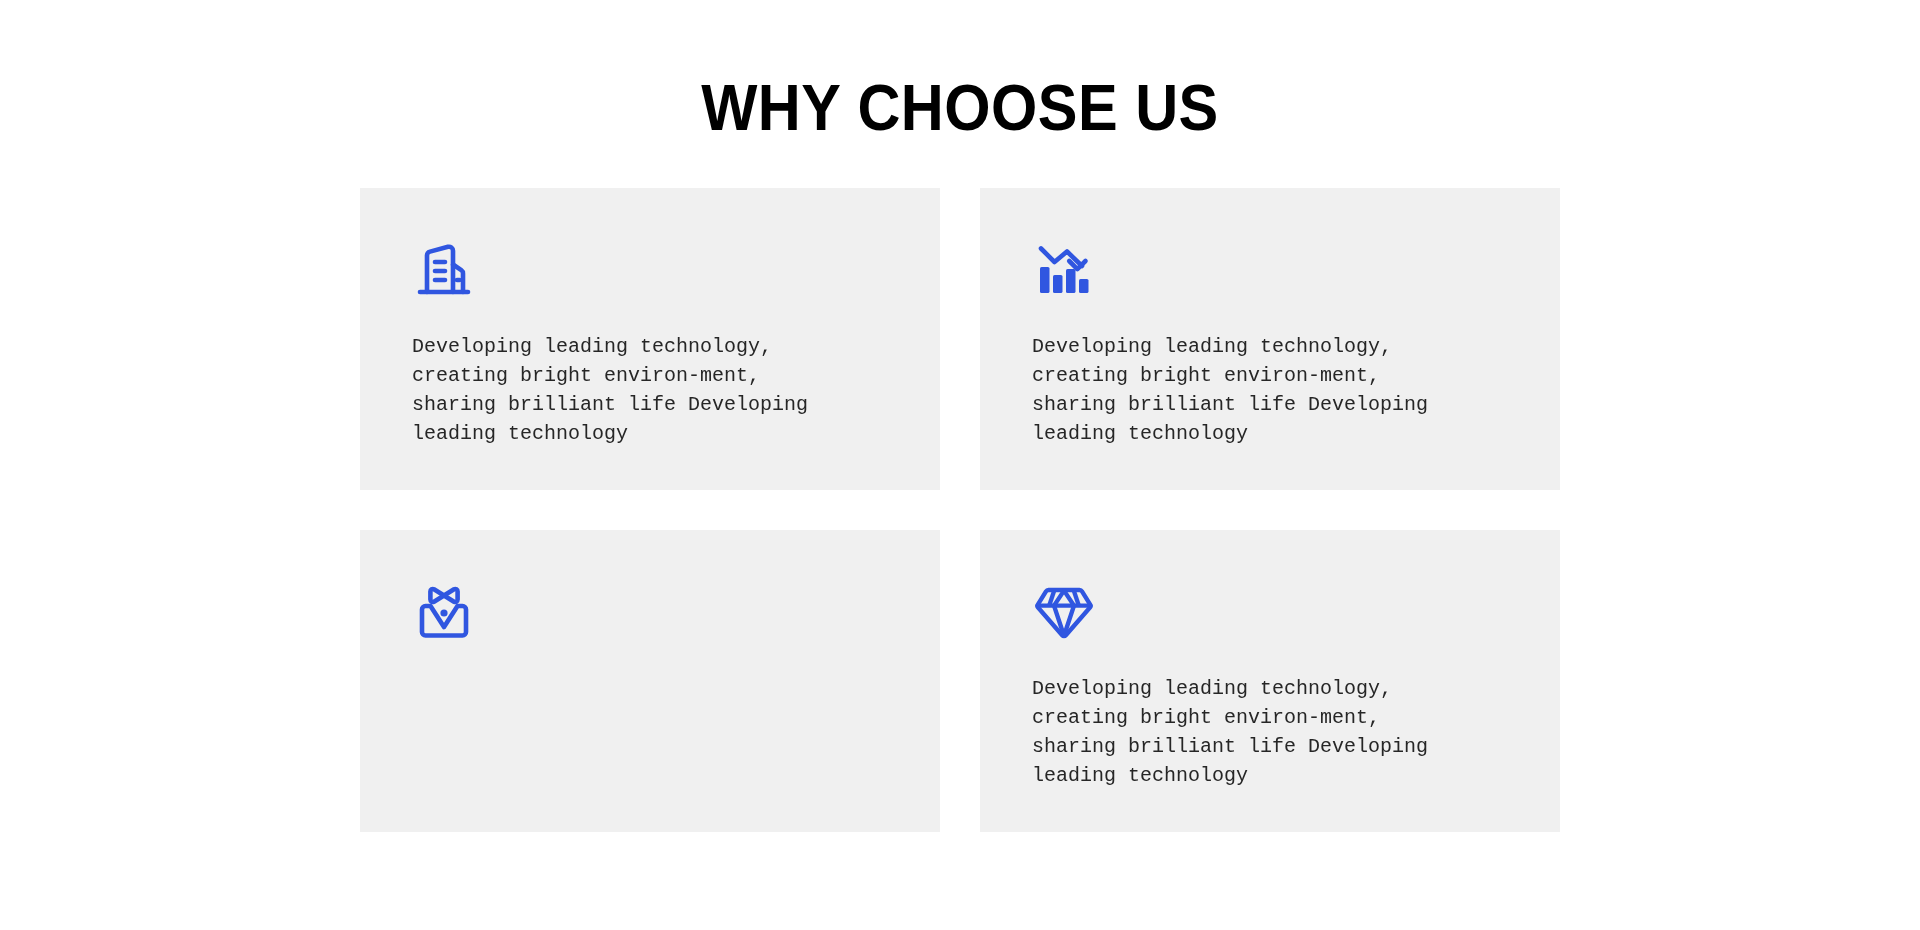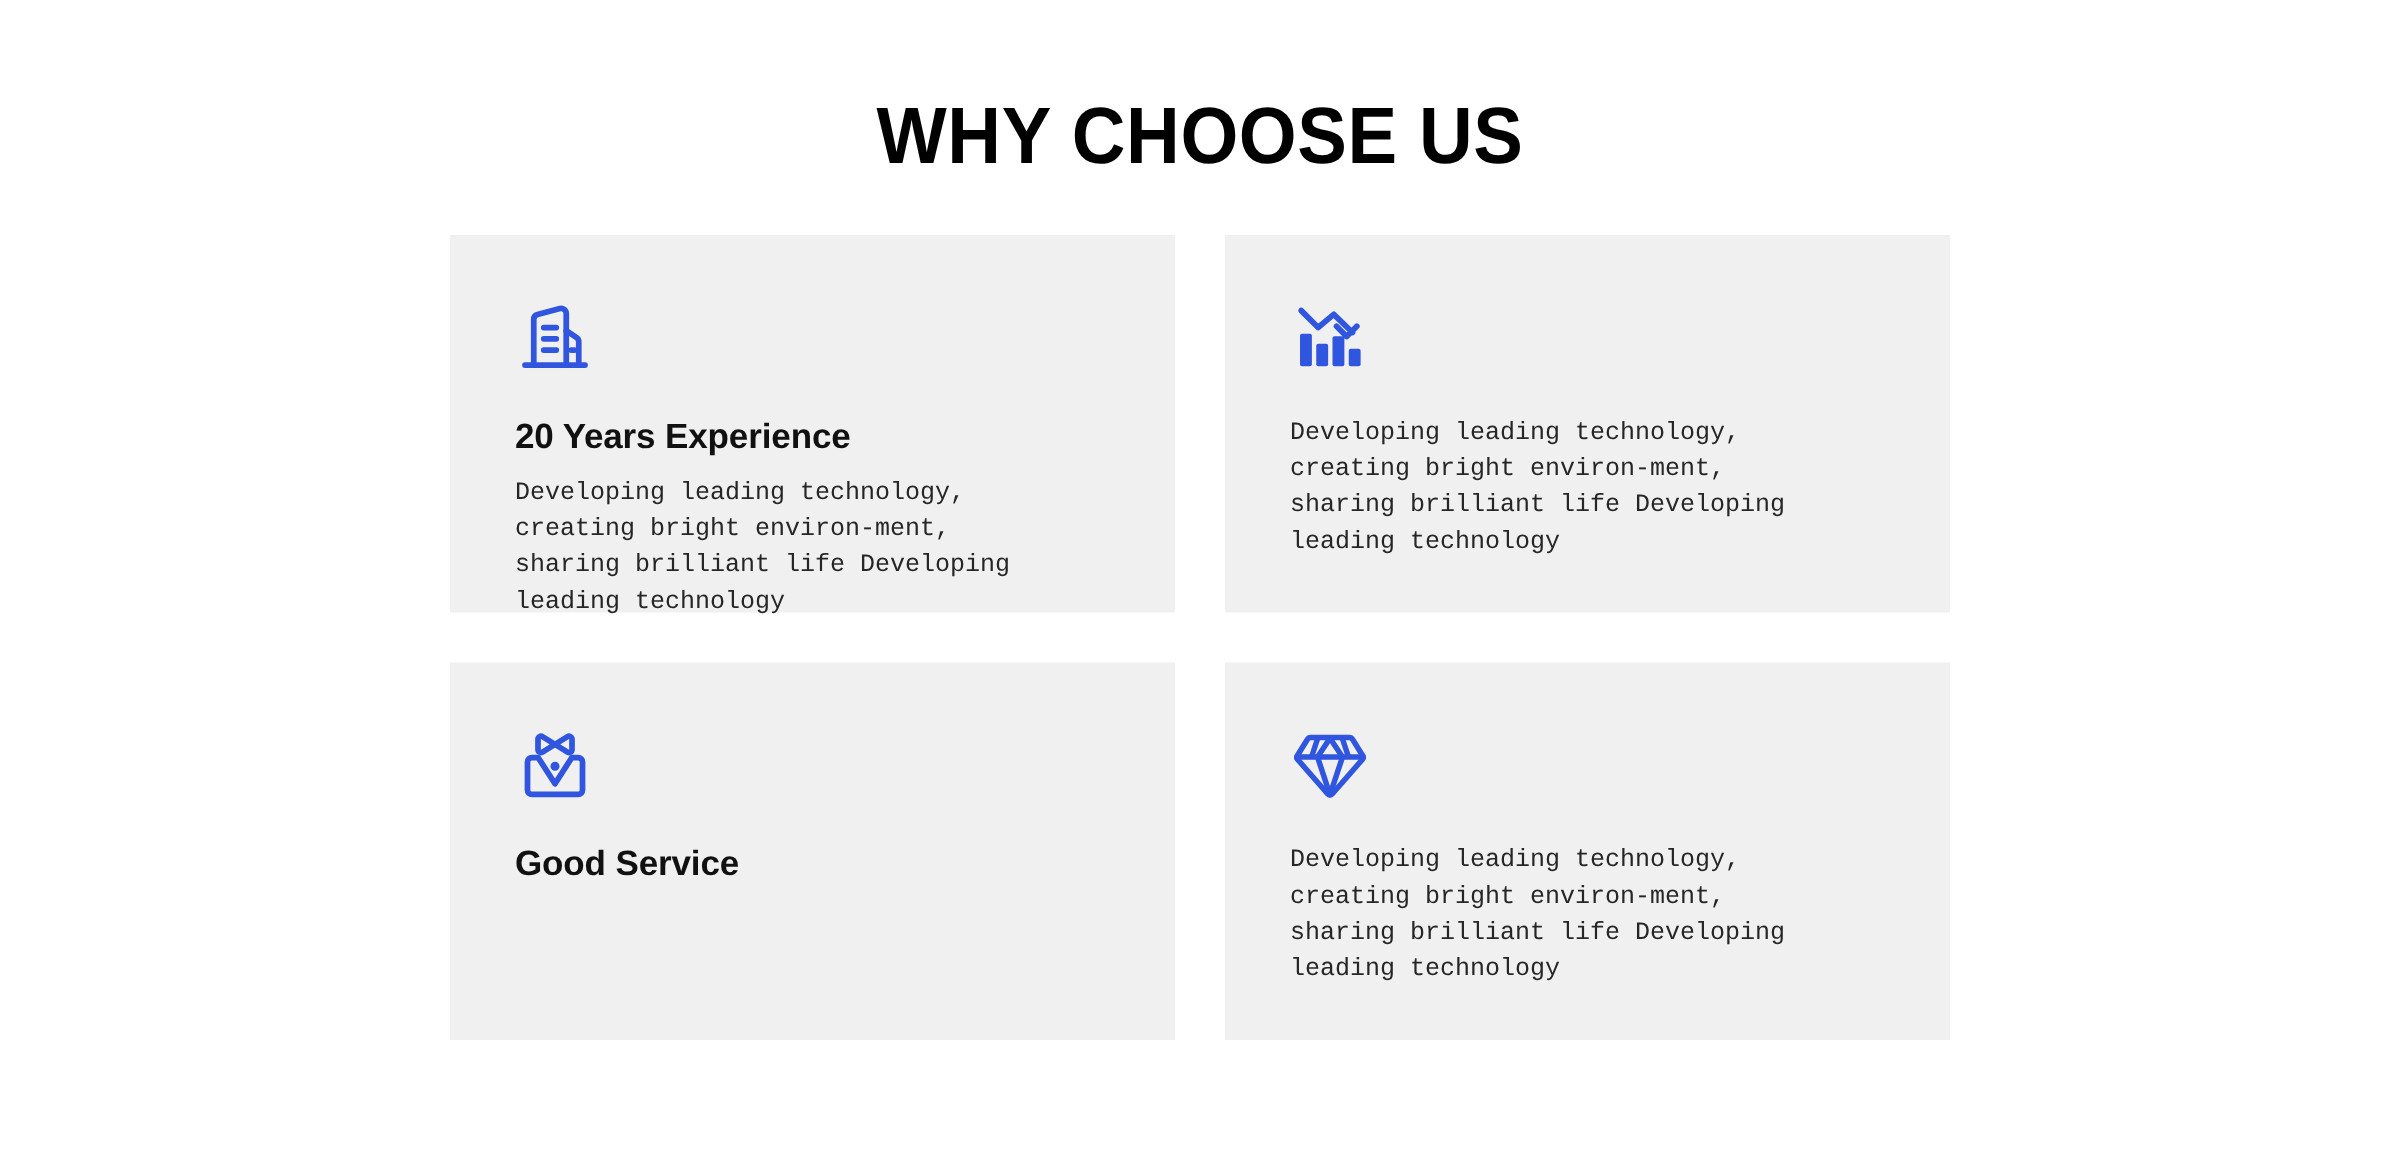--- a/index.html
+++ b/index.html
@@ -99,21 +99,20 @@
         <svg viewBox="0 0 64 64" fill="none" xmlns="http://www.w3.org/2000/svg">
           <path d="M15 54V17.5a4 4 0 0 1 3-3.87l18-4.8A4 4 0 0 1 41 12.7V54" stroke="#3056e0" stroke-width="4.6" stroke-linecap="round" stroke-linejoin="round"></path>
           <path d="M41 26.5l8.3 5.6a4 4 0 0 1 1.7 3.3V54" stroke="#3056e0" stroke-width="4.6" stroke-linecap="round" stroke-linejoin="round"></path>
           <path d="M8 54h48" stroke="#3056e0" stroke-width="4.6" stroke-linecap="round"></path>
           <path d="M23 24h10" stroke="#3056e0" stroke-width="4.6" stroke-linecap="round"></path>
           <path d="M23 33h10" stroke="#3056e0" stroke-width="4.6" stroke-linecap="round"></path>
           <path d="M23 42h10" stroke="#3056e0" stroke-width="4.6" stroke-linecap="round"></path>
           <path d="M45 42h2.5" stroke="#3056e0" stroke-width="4.6" stroke-linecap="round"></path>
         </svg>
       </span>
-      <div class="card-title">20 Years Experience</div>
       <div class="card-desc">Developing leading technology, creating bright environ-ment, sharing brilliant life Developing leading technology</div>
     </div>
 
     <div class="card">
       <span class="card-icon">
         <svg viewBox="0 0 64 64" fill="none" xmlns="http://www.w3.org/2000/svg">
           <rect x="8" y="29" width="9.5" height="26" rx="1.6" fill="#3056e0"></rect>
           <rect x="21" y="37" width="9.5" height="18" rx="1.6" fill="#3056e0"></rect>
           <rect x="34" y="31" width="9.5" height="24" rx="1.6" fill="#3056e0"></rect>
           <rect x="47" y="41" width="9.5" height="14" rx="1.6" fill="#3056e0"></rect>
@@ -126,21 +125,20 @@
 
     <div class="card">
       <span class="card-icon">
         <svg viewBox="0 0 64 64" fill="none" xmlns="http://www.w3.org/2000/svg">
           <path d="M32 15.5l-10-6.2A2.4 2.4 0 0 0 18.4 11.4v8.2A2.4 2.4 0 0 0 22 21.7l10-6.2z" stroke="#3056e0" stroke-width="4.6" stroke-linejoin="round"></path>
           <path d="M32 15.5l10-6.2A2.4 2.4 0 0 1 45.6 11.4v8.2A2.4 2.4 0 0 1 42 21.7l-10-6.2z" stroke="#3056e0" stroke-width="4.6" stroke-linejoin="round"></path>
           <path d="M10 29.5a3.5 3.5 0 0 1 3.5-3.5h5L32 47l13.5-21h5a3.5 3.5 0 0 1 3.5 3.5V52a3.5 3.5 0 0 1-3.5 3.5h-37A3.5 3.5 0 0 1 10 52V29.5z" stroke="#3056e0" stroke-width="4.6" stroke-linejoin="round"></path>
           <circle cx="32" cy="33" r="3.6" fill="#3056e0"></circle>
         </svg>
       </span>
-      <div class="card-title">Good Service</div>
     </div>
 
     <div class="card">
       <span class="card-icon">
         <svg viewBox="0 0 64 64" fill="none" xmlns="http://www.w3.org/2000/svg">
           <path d="M16.5 10h31a3 3 0 0 1 2.5 1.4l8.2 13.2a2.4 2.4 0 0 1-.25 2.9L33.8 55.2a2.4 2.4 0 0 1-3.6 0L6.05 27.5a2.4 2.4 0 0 1-.25-2.9L14 11.4A3 3 0 0 1 16.5 10z" stroke="#3056e0" stroke-width="4.4" stroke-linejoin="round"></path>
           <path d="M5.6 25.6h52.8" stroke="#3056e0" stroke-width="4.4" stroke-linecap="round"></path>
           <path d="M22.2 10.6l-5 15" stroke="#3056e0" stroke-width="4.4" stroke-linejoin="round"></path>
           <path d="M41.8 10.6l5 15" stroke="#3056e0" stroke-width="4.4" stroke-linejoin="round"></path>
           <path d="M32 10.6l-10 15L32 55.8l10-30.2-10-15z" stroke="#3056e0" stroke-width="4.4" stroke-linejoin="round"></path>

